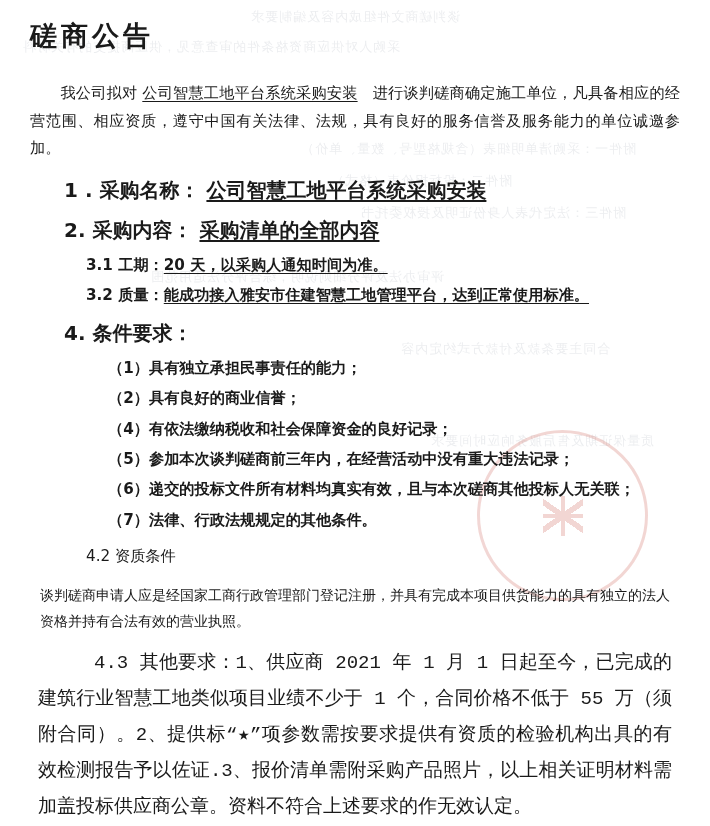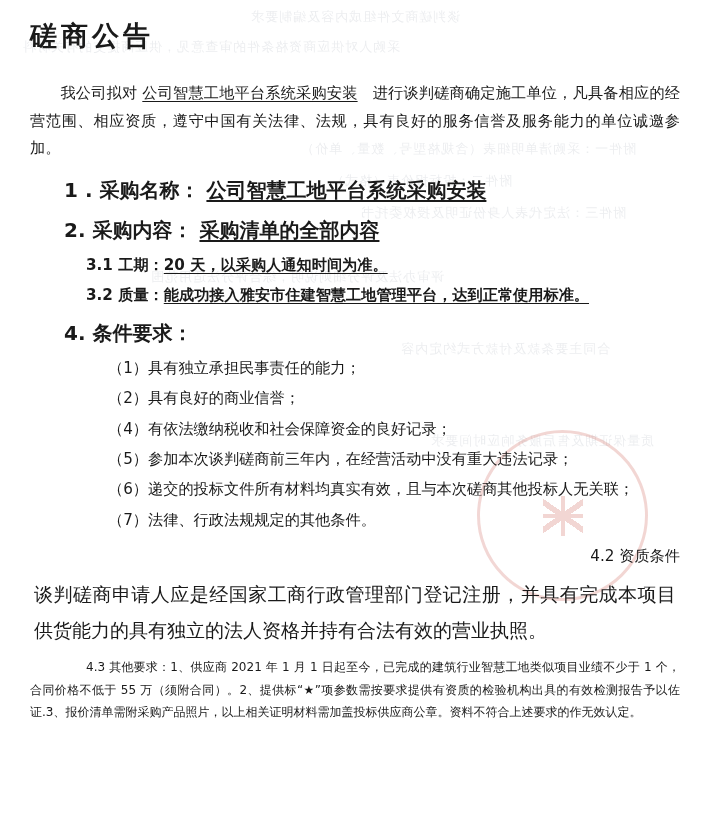--- a/index.html
+++ b/index.html
@@ -120,36 +120,38 @@
   }
   .cond-head {
     font-size: 15.2px;
     line-height: 2.0;
     margin: 4px 0 0 0;
   }
   .cond-items {
     margin: 0;
     padding: 0 0 0 22px;
     list-style: none;
+    font-weight: bold;
   }
   .cond-items > li {
     font-size: 15.2px;
     line-height: 2.0;
   }
   .qual-body {
+    font-size: 14px;
+    line-height: 1.9;
+    text-align: justify;
+    margin: 10px;
+  }
+  .other-block {
     font-size: 19px;
     line-height: 1.9;
     text-align: justify;
-    margin: 4px;
-  }
-  .other-block {
-    font-size: 12px;
-    line-height: 1.9;
-    text-align: justify;
-    margin: 0;
+    margin: 8px;
+    font-family: Liberation Mono, monospace;
   }
 </style>
 </head>
 <body>
 
 <div class="bleed">
   <div class="bleed-line" style="left:250px;  top:8px;">谈判磋商文件组成内容及编制要求</div>
   <div class="bleed-line" style="left:22px;   top:38px;">采购人对供应商资格条件的审查意见，供应商提交的有关材料</div>
   <div class="bleed-line" style="left:300px;  top:140px;">附件一：采购清单明细表（含规格型号、数量、单价）</div>
   <div class="bleed-line" style="left:330px;  top:172px;">附件二：投标报价表（格式）</div>
@@ -207,21 +209,21 @@
     <ul class="cond-items">
       <li>（1）具有独立承担民事责任的能力；</li>
       <li>（2）具有良好的商业信誉；</li>
       <li>（4）有依法缴纳税收和社会保障资金的良好记录；</li>
       <li>（5）参加本次谈判磋商前三年内，在经营活动中没有重大违法记录；</li>
       <li>（6）递交的投标文件所有材料均真实有效，且与本次磋商其他投标人无关联；</li>
       <li>（7）法律、行政法规规定的其他条件。</li>
     </ul>
   </div>
 
-  <div class="cond-block" style="margin-top:6px;text-align:right;">
+  <div class="cond-block" style="margin-top:6px;">
     <div class="cond-head">4.2 资质条件</div>
   </div>
   <p class="qual-body">谈判磋商申请人应是经国家工商行政管理部门登记注册，并具有完成本项目供货能力的具有独立的法人资格并持有合法有效的营业执照。</p>
 
   <p class="other-block" style="margin-top:8px;">
     <span style="padding-left:56px;">4.3 其他要求：</span><span>1、供应商 2021 年 1 月 1 日起至今，已完成的建筑行业智慧工地类似项目业绩不少于 1 个，合同价格不低于 55 万（须附合同）。2、提供标“★”项参数需按要求提供有资质的检验机构出具的有效检测报告予以佐证.3、报价清单需附采购产品照片，以上相关证明材料需加盖投标供应商公章。资料不符合上述要求的作无效认定。</span>
   </p>
 
 </div>
 

